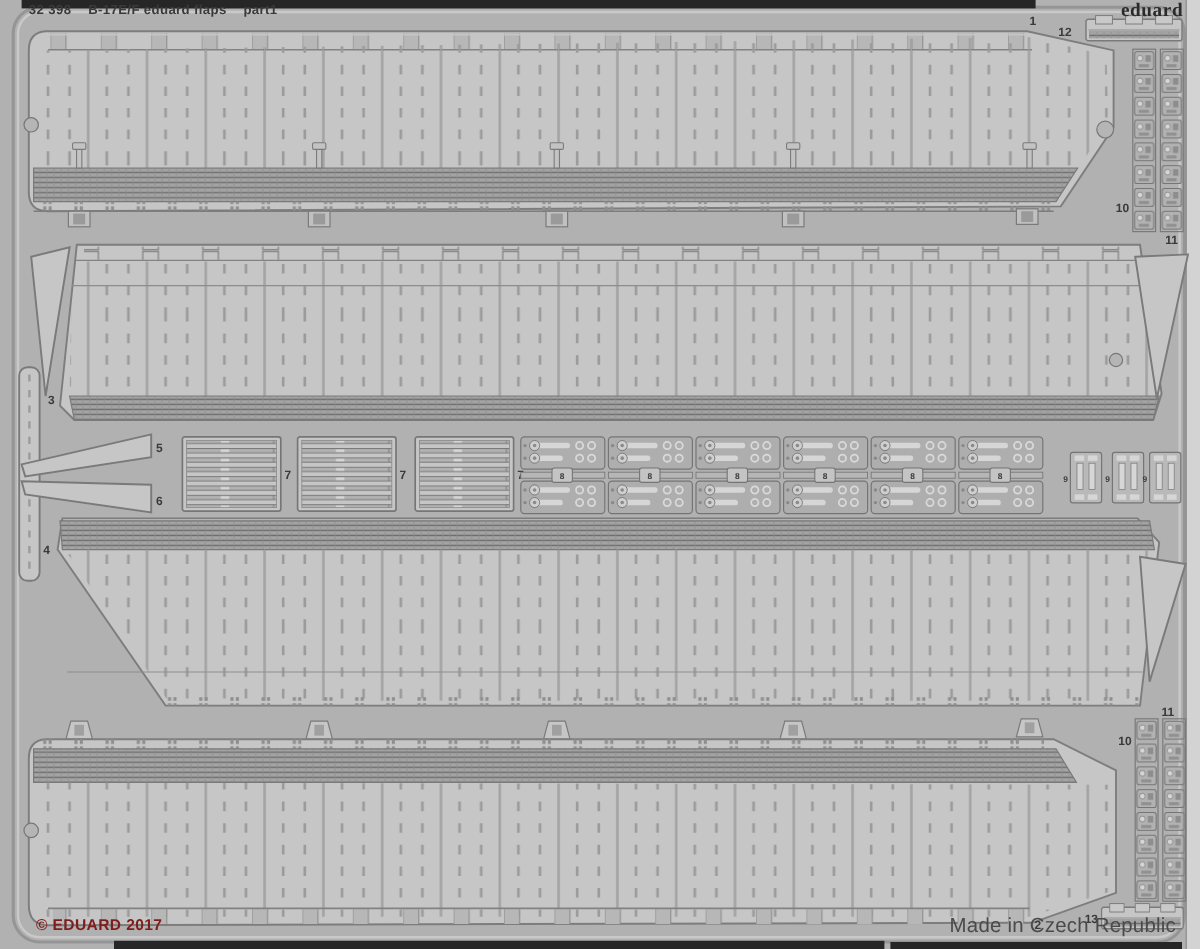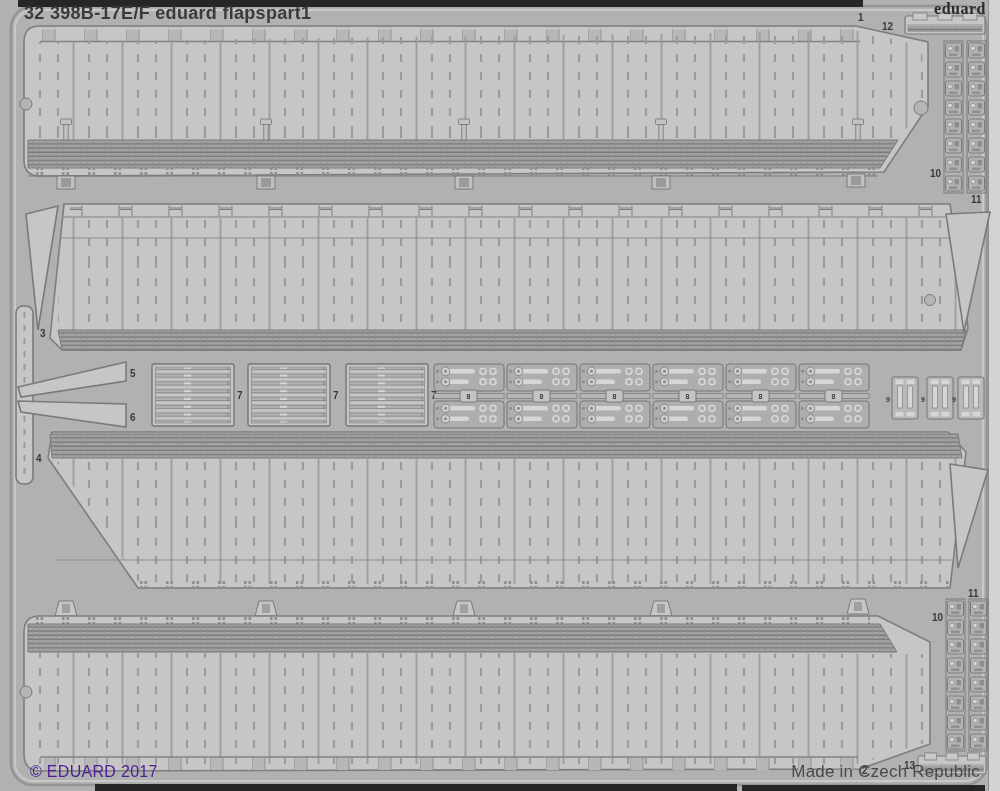--- a/index.html
+++ b/index.html
@@ -3,32 +3,32 @@
 <meta charset="utf-8">
 <style>
   html,body{margin:0;padding:0;background:#9e9e9e;}
   .stage{
     position:relative;width:1000px;height:791px;overflow:hidden;
     background:var(--background,#b0b0b0);
     font-family:"Liberation Sans", sans-serif;
   }
   .stage svg{position:absolute;left:0;top:0;}
   .hdr{
-    position:absolute;left:24px;top:3px;display:flex;
-    font-size:18px;font-weight:bold;color:var(--label,#333);
+    position:absolute;left:24px;top:3px;display:flex;gap:14px;
+    font-size:11px;font-weight:bold;color:var(--label,#333);
     letter-spacing:.3px;white-space:pre;
   }
   .logo{
     position:absolute;right:14px;top:0px;
     font-family:Liberation Serif, serif;font-weight:bold;font-size:16px;
     color:#2b2b2b;letter-spacing:.5px;
   }
   .copyright{
     position:absolute;left:30px;top:763px;
-    font-size:16px;font-weight:normal;color:#4c1d95;letter-spacing:.3px;
+    font-size:13px;font-weight:bold;color:#7f1d1d;letter-spacing:.3px;
   }
   .madein{
     position:absolute;right:20px;top:762px;
     font-size:17px;font-weight:normal;color:#4a4a4a;letter-spacing:.2px;
   }
   .plabel{
     font-family:"Liberation Sans", sans-serif;font-size:10px;font-weight:bold;
     fill:var(--label,#3a3a3a);
   }
   .plabel-sm{font-size:7px;}

